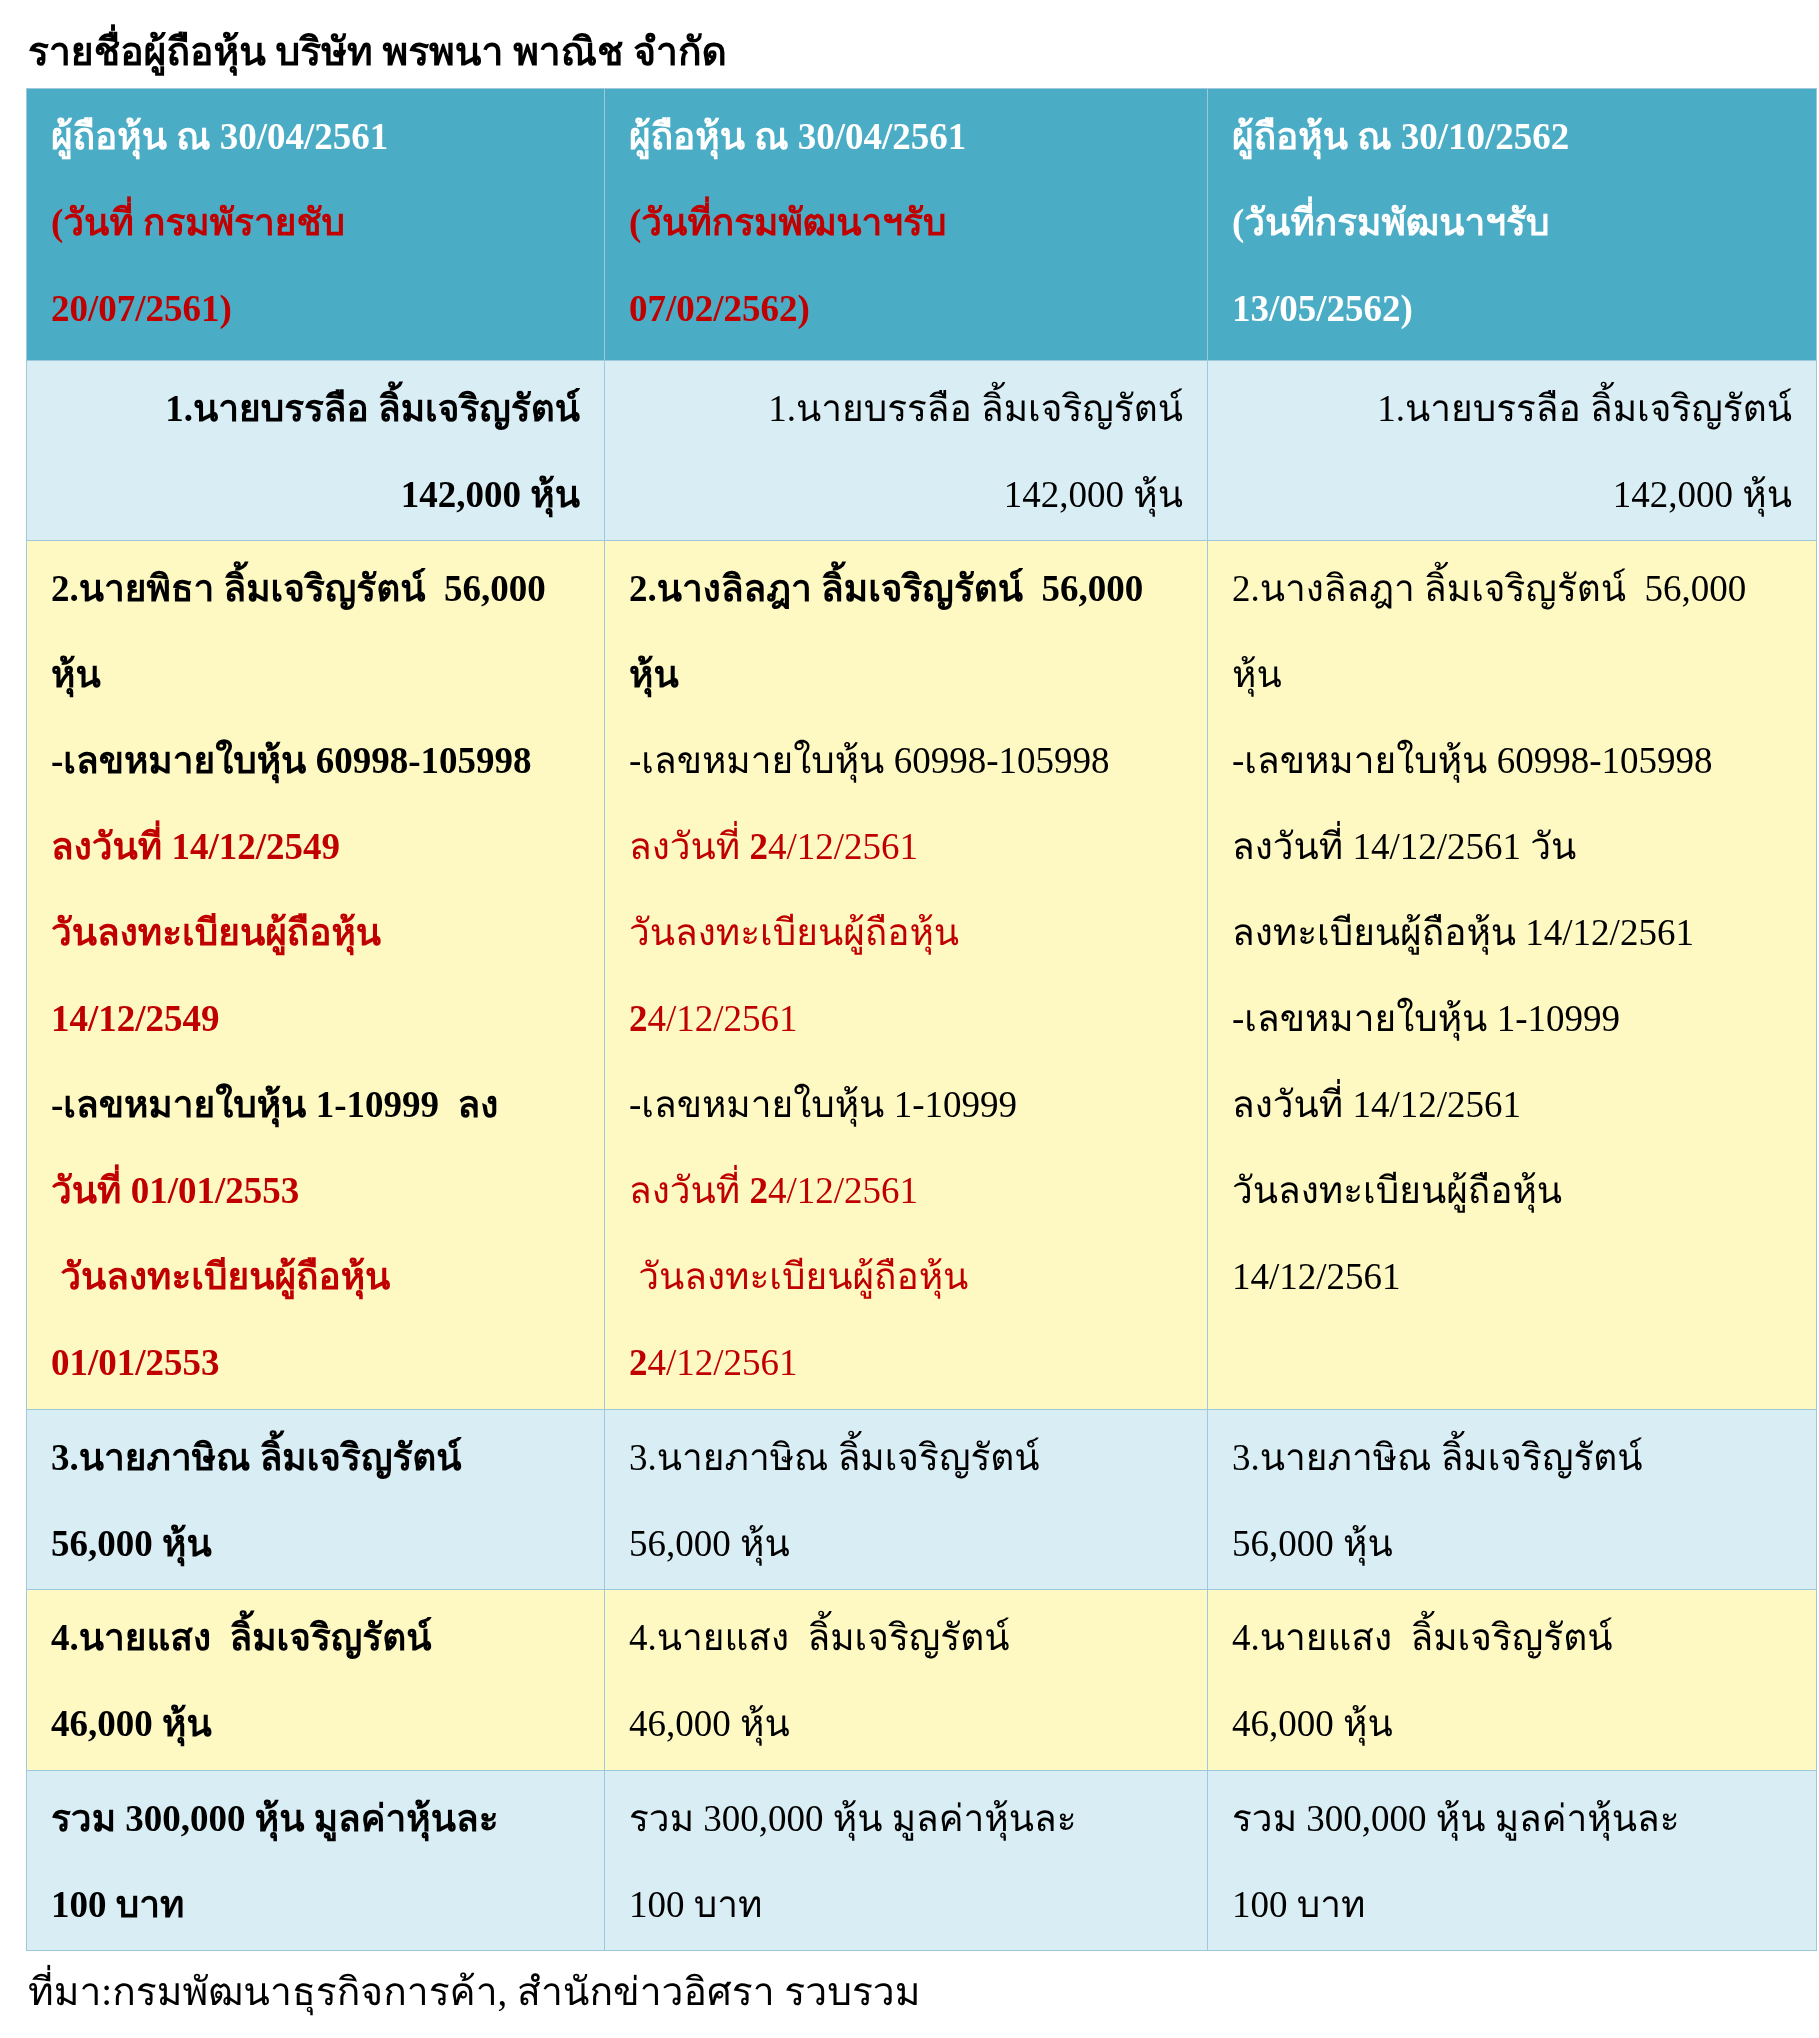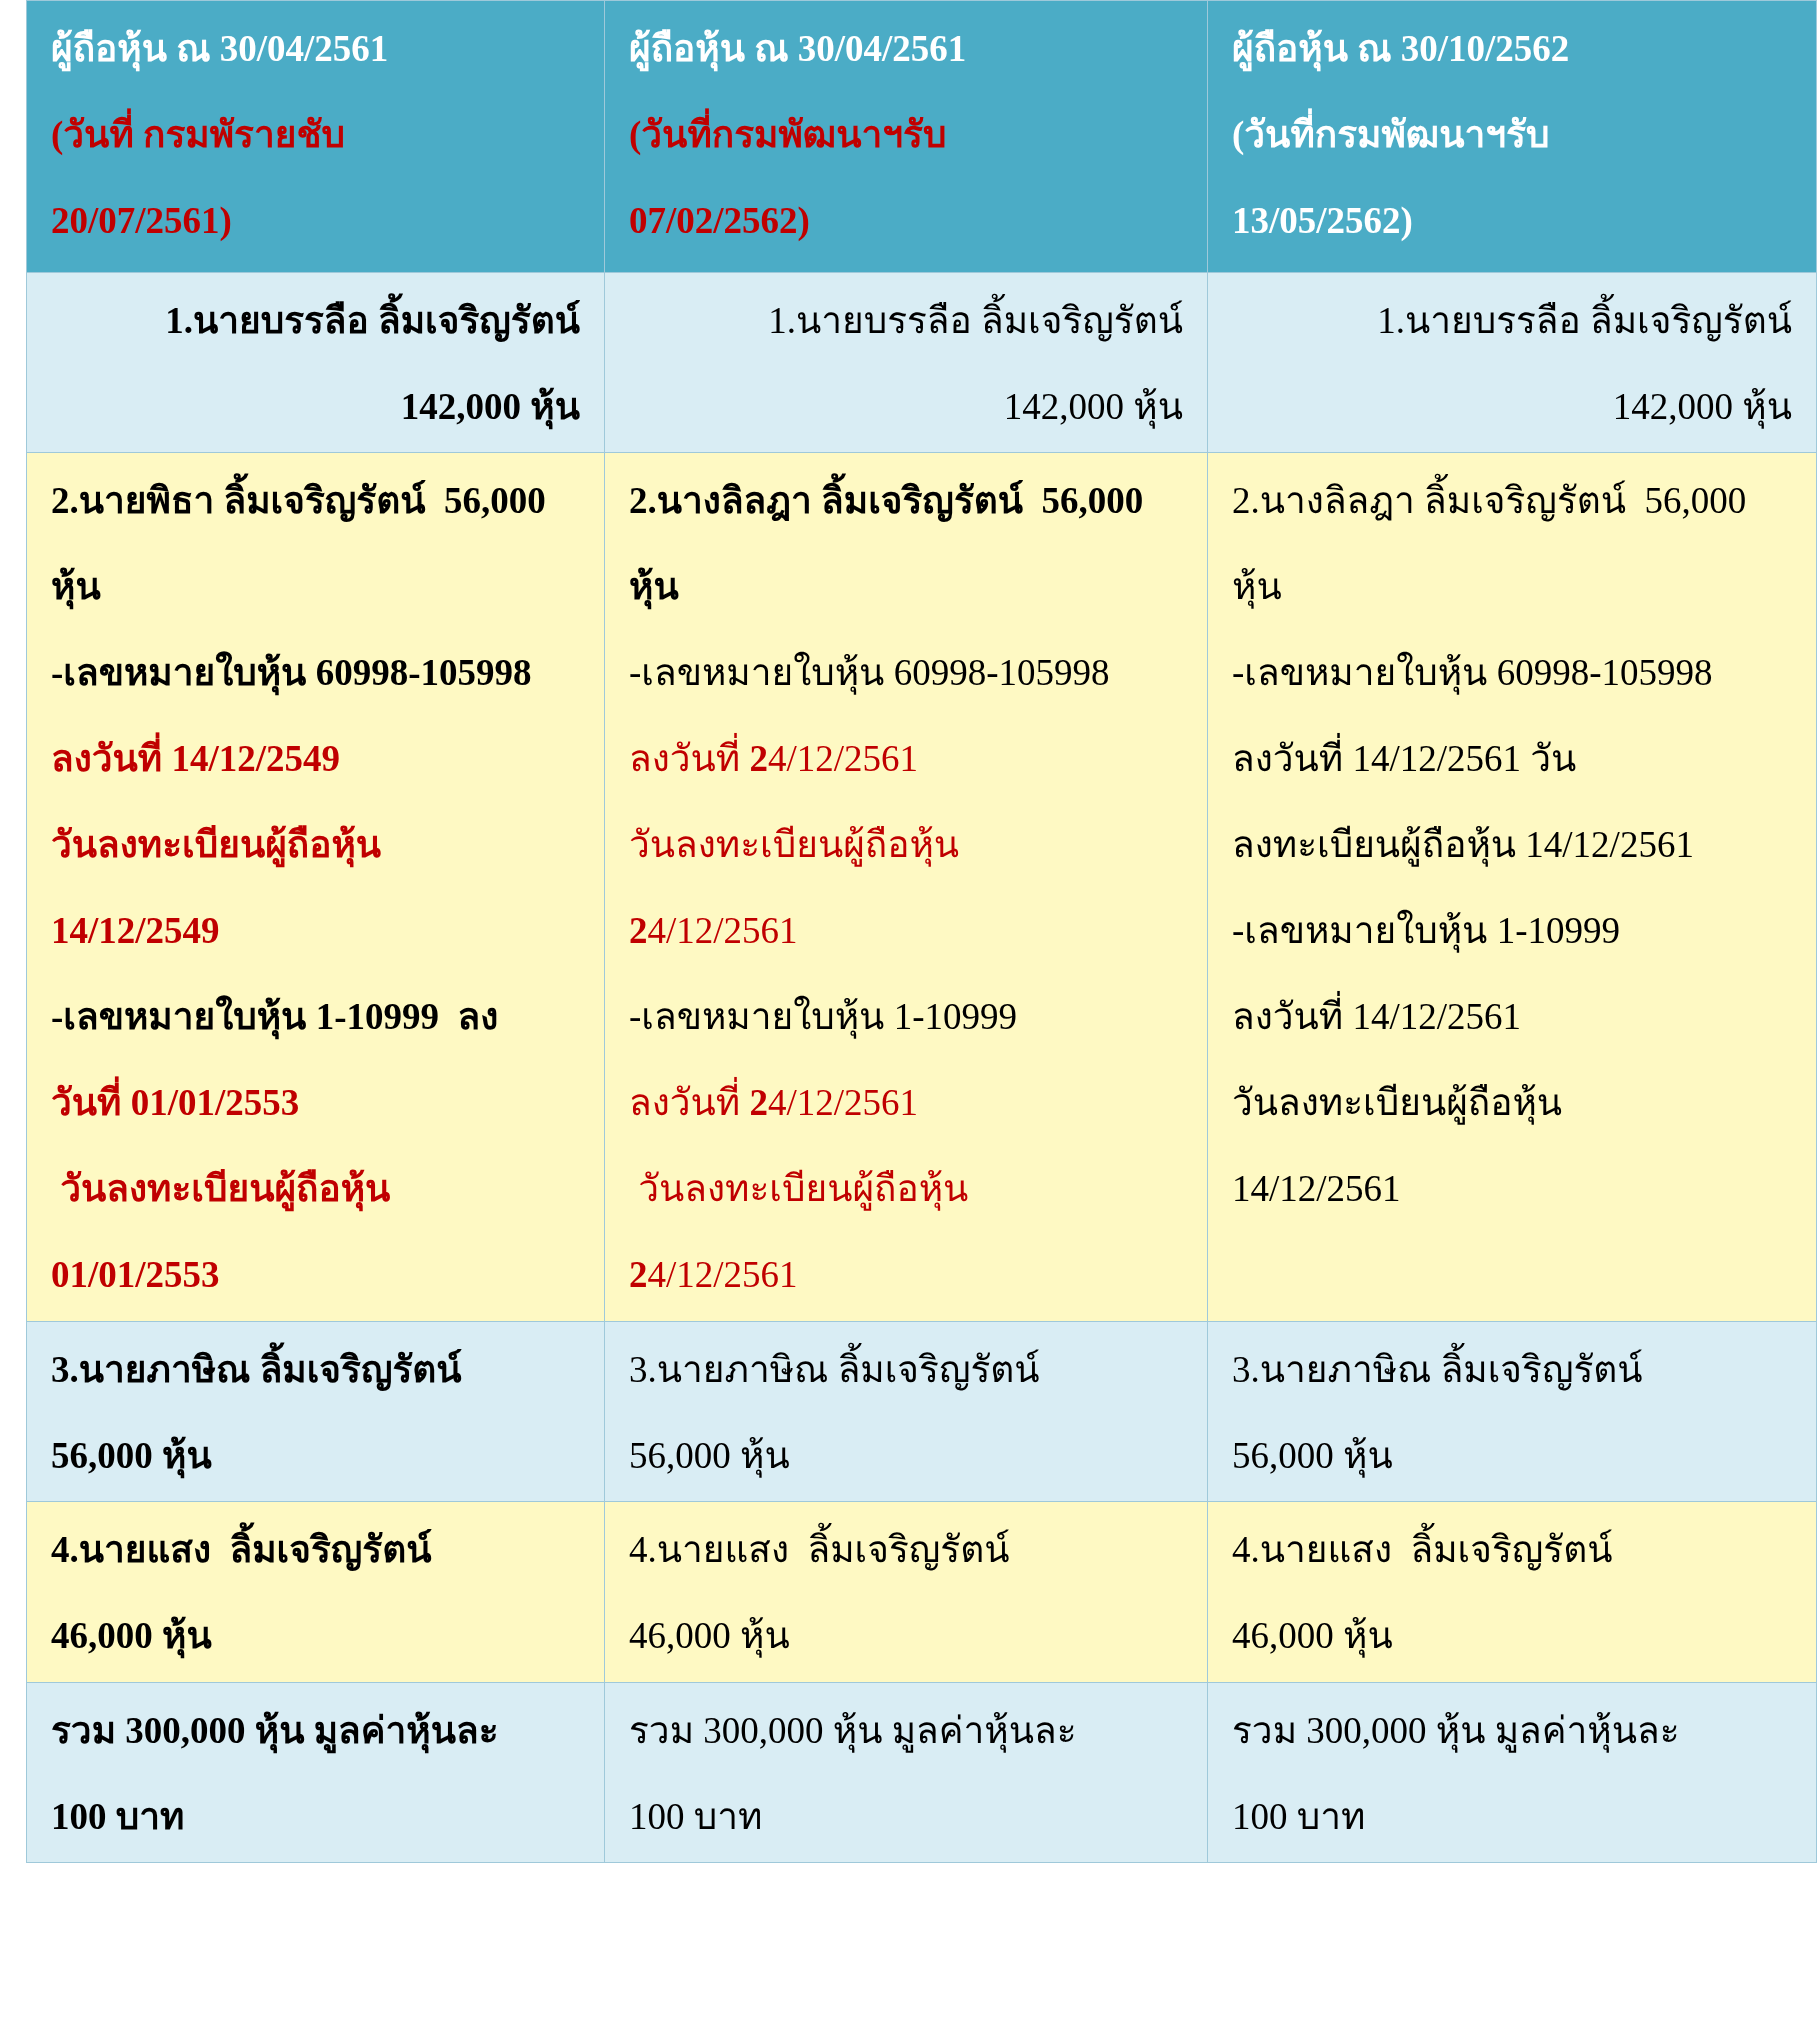--- a/index.html
+++ b/index.html
@@ -65,20 +65,21 @@
     font-size:39px;
     line-height:69px;
     white-space:pre-wrap;
   }
 </style>
 </head>
 <body>
 
 <div class="page">
 
+  <div class="doc-title">รายชื่อผู้ถือหุ้น บริษัท พรพนา พาณิช จำกัด</div>
 
   <table class="shareholders">
     <colgroup>
       <col class="c1">
         <col class="c2">
         <col class="c3">
     </colgroup>
     <thead>
       <tr>
           <th><div class="line"><span class="seg-white">ผู้ถือหุ้น ณ 30/04/2561</span></div><div class="line"><span class="seg-red">(วันที่ กรมพัรายชับ</span></div><div class="line"><span class="seg-red">20/07/2561)</span></div></th>
@@ -108,15 +109,16 @@
           <td><div class="line"><span>4.นายแสง  ลิ้มเจริญรัตน์</span></div><div class="line"><span>46,000 หุ้น</span></div></td>
         </tr>
         <tr class="light r5">
           <td class="bold"><div class="line"><span>รวม 300,000 หุ้น มูลค่าหุ้นละ</span></div><div class="line"><span>100 บาท</span></div></td>
           <td><div class="line"><span>รวม 300,000 หุ้น มูลค่าหุ้นละ</span></div><div class="line"><span>100 บาท</span></div></td>
           <td><div class="line"><span>รวม 300,000 หุ้น มูลค่าหุ้นละ</span></div><div class="line"><span>100 บาท</span></div></td>
         </tr>
       </tbody>
   </table>
 
+  <div class="doc-footer">ที่มา:กรมพัฒนาธุรกิจการค้า, สำนักข่าวอิศรา รวบรวม</div>
 
 </div>
 
 
 </body></html>

